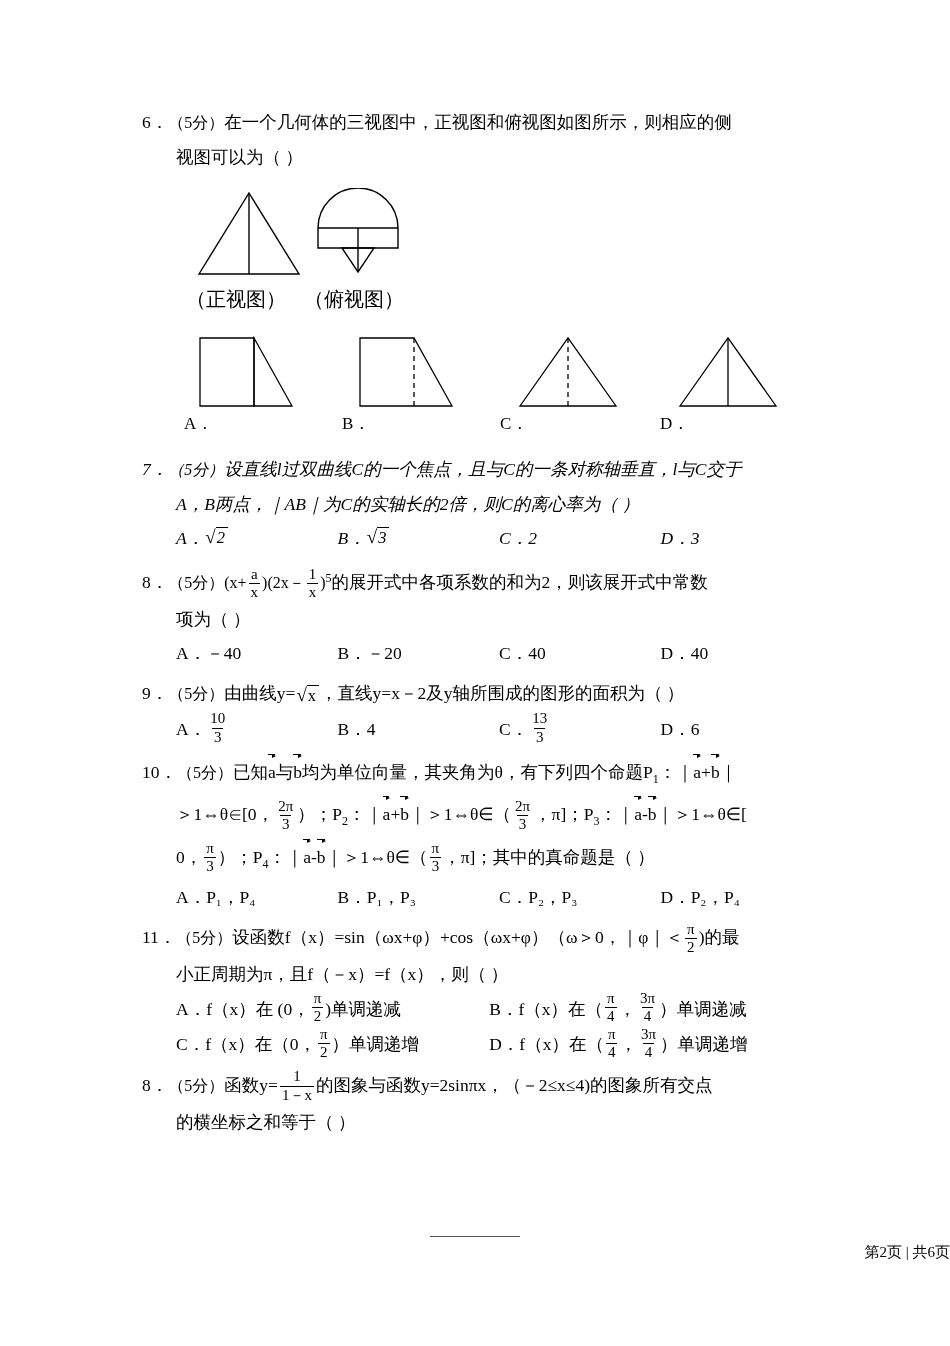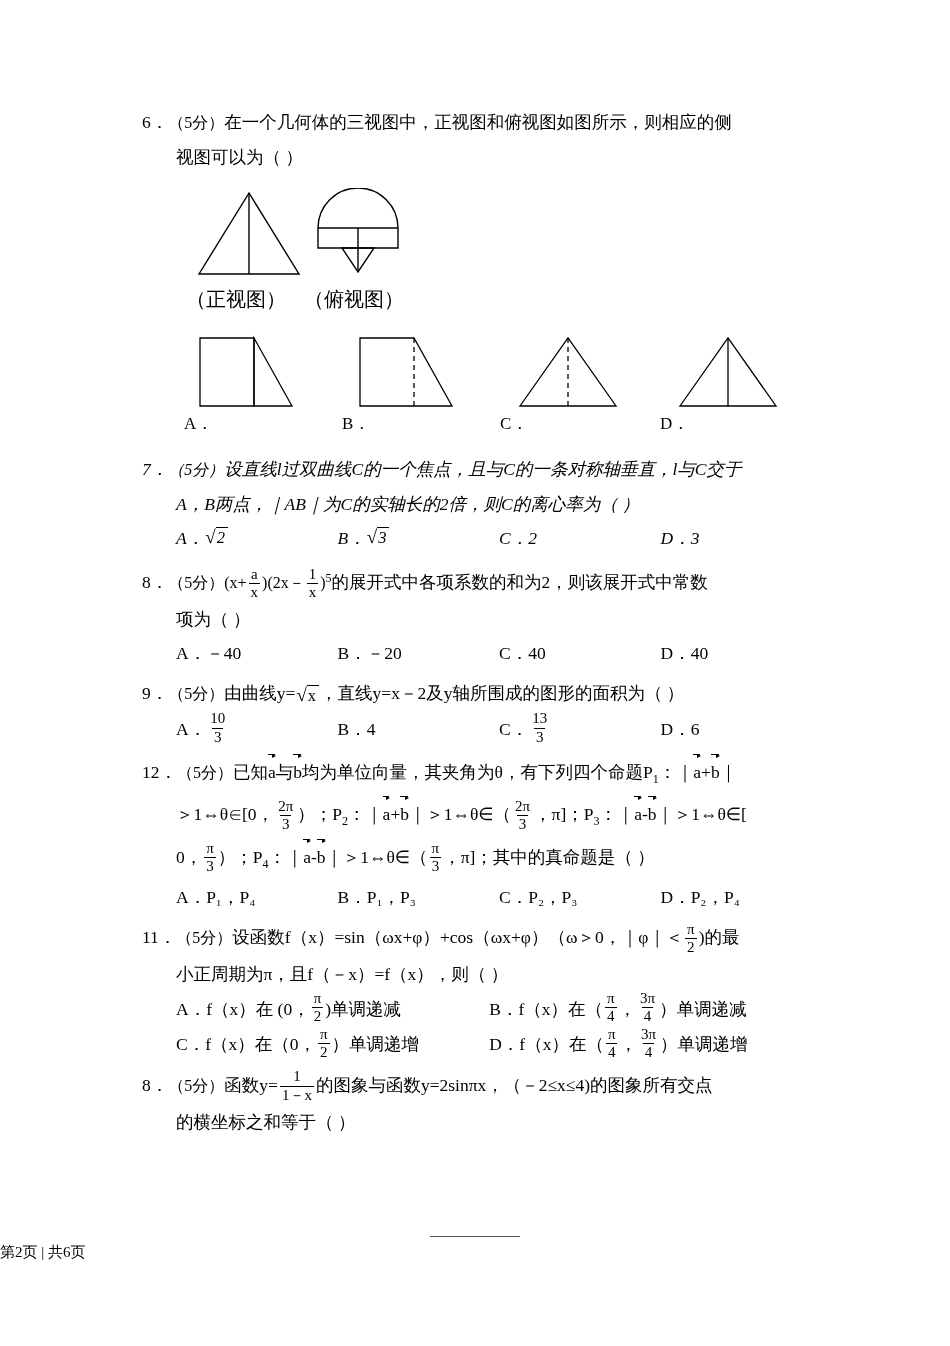--- a/index.html
+++ b/index.html
@@ -103,21 +103,21 @@
   .opt-figs {
     position: relative;
     height: 90px;
     margin-left: 20px;
   }
   .footer {
     position: absolute;
     left: 0;
     top: 1243px;
     width: 950px;
-    text-align: left;
+    text-align: right;
     font-size: 15px;
     font-family: "Liberation Serif", serif;
   }
   .hr-top {
     position: absolute;
     left: 430px;
     top: 1236px;
     width: 90px;
     border-top: 1px solid #555;
   }
@@ -278,21 +278,21 @@
         </div>
         <div class="opt">
           <span>D．</span>
           <span>6</span>
         </div>
       </div>
     </div>
 
     <div class="q">
       <div class="qline">
-        <span>12．</span><span class="score">（5分）</span>已知<span class="vec">a</span>与<span class="vec">b</span>均为单位向量，其夹角为θ，有下列四个命题P<span class="sub">1</span>：｜<span class="vec">a</span>+<span class="vec">b</span>｜
+        <span>10．</span><span class="score">（5分）</span>已知<span class="vec">a</span>与<span class="vec">b</span>均为单位向量，其夹角为θ，有下列四个命题P<span class="sub">1</span>：｜<span class="vec">a</span>+<span class="vec">b</span>｜
       </div>
       <div class="qline indent">
         ＞1⇔θ∈[0，<span class="frac">
             <span class="top">2π</span>
             <span class="bot">3</span>
           </span>）；P<span class="sub">2</span>：｜<span class="vec">a</span>+<span class="vec">b</span>｜＞1⇔θ∈（<span class="frac">
             <span class="top">2π</span>
             <span class="bot">3</span>
           </span>，π]；P<span class="sub">3</span>：｜<span class="vec">a</span>-<span class="vec">b</span>｜＞1⇔θ∈[
       </div>

